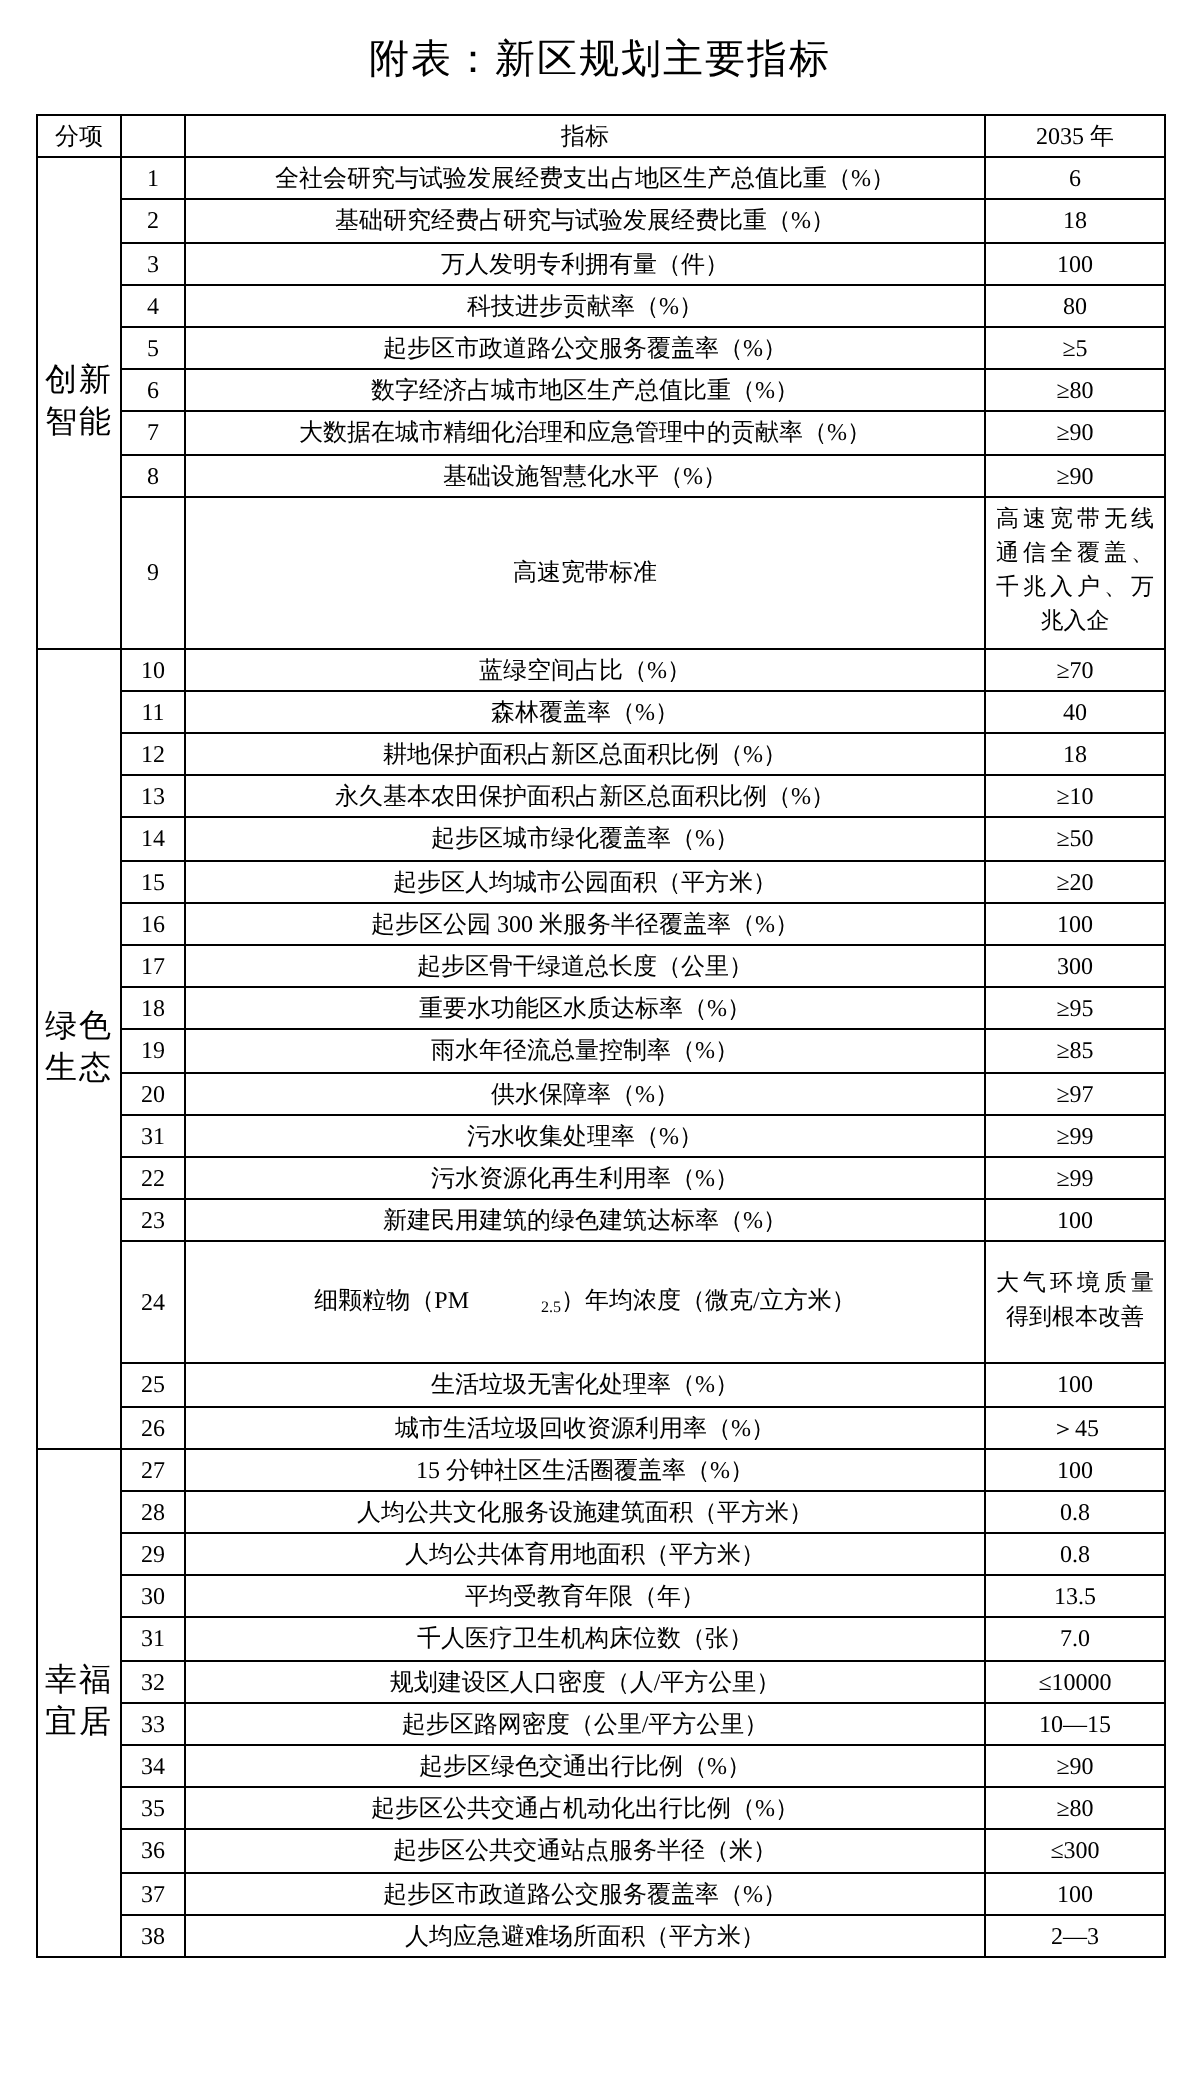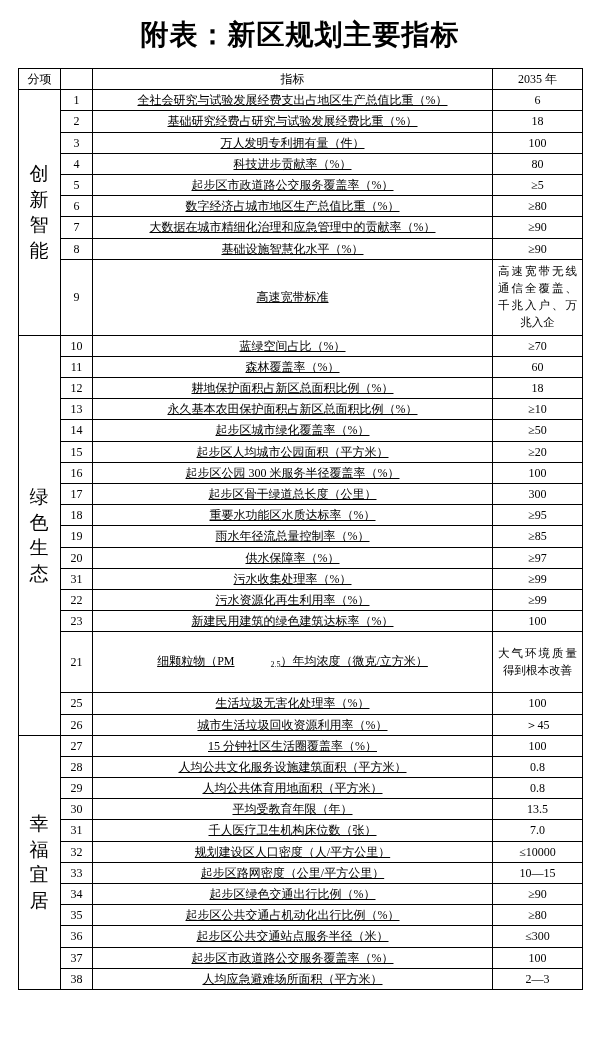--- a/index.html
+++ b/index.html
@@ -14,22 +14,22 @@
     color: #000;
   }
   .page {
     width: 600px;
     box-sizing: border-box;
     padding: 0 18px;
   }
   .doc-title {
     text-align: center;
     font-family: "Liberation Serif", "DejaVu Serif", serif;
-    font-weight: bold;
-    font-size: 28px;
+    font-weight: normal;
+    font-size: 20px;
     letter-spacing: 1px;
     padding: 16px 0 14px 0;
   }
   table.metrics {
     border-collapse: collapse;
     width: 564px;
     table-layout: fixed;
     font-size: 11px;
   }
   table.metrics td, table.metrics th {
@@ -47,27 +47,26 @@
 
   thead td {
     font-size: 12px;
     padding: 4px 3px;
     margin-top: 24px;
   }
   .hdr-year {
     font-weight: bold;
   }
   .group-cell {
-    font-size: 19px;
+    font-size: 16px;
     letter-spacing: 1px;
     line-height: 1.5;
   }
   .ind-cell {
     font-size: 12px;
-    text-decoration: underline;
   }
   .val-cell {
     font-size: 12px;
   }
   .val-cell.multiline {
     font-size: 11.5px;
     line-height: 1.5;
     padding: 3px 5px;
     text-align: justify;
     text-align-last: center;
@@ -154,21 +153,21 @@
         </tr>
         <tr>
           <td class="group-cell" rowspan="17">绿色<br>生态</td>
           <td class="num-cell">10</td>
           <td class="ind-cell">蓝绿空间占比（%）</td>
           <td class="val-cell">≥70</td>
         </tr>
         <tr>
           <td class="num-cell">11</td>
           <td class="ind-cell">森林覆盖率（%）</td>
-          <td class="val-cell">60</td>
+          <td class="val-cell">40</td>
         </tr>
         <tr>
           <td class="num-cell">12</td>
           <td class="ind-cell">耕地保护面积占新区总面积比例（%）</td>
           <td class="val-cell">18</td>
         </tr>
         <tr>
           <td class="num-cell">13</td>
           <td class="ind-cell">永久基本农田保护面积占新区总面积比例（%）</td>
           <td class="val-cell">≥10</td>
@@ -217,21 +216,21 @@
           <td class="num-cell">22</td>
           <td class="ind-cell">污水资源化再生利用率（%）</td>
           <td class="val-cell">≥99</td>
         </tr>
         <tr>
           <td class="num-cell">23</td>
           <td class="ind-cell">新建民用建筑的绿色建筑达标率（%）</td>
           <td class="val-cell">100</td>
         </tr>
         <tr class="tall">
-          <td class="num-cell">21</td>
+          <td class="num-cell">24</td>
           <td class="ind-cell">细颗粒物（PM<sub>2.5</sub>）年均浓度（微克/立方米）</td>
           <td class="val-cell multiline">大气环境质量得到根本改善</td>
         </tr>
         <tr>
           <td class="num-cell">25</td>
           <td class="ind-cell">生活垃圾无害化处理率（%）</td>
           <td class="val-cell">100</td>
         </tr>
         <tr>
           <td class="num-cell">26</td>

